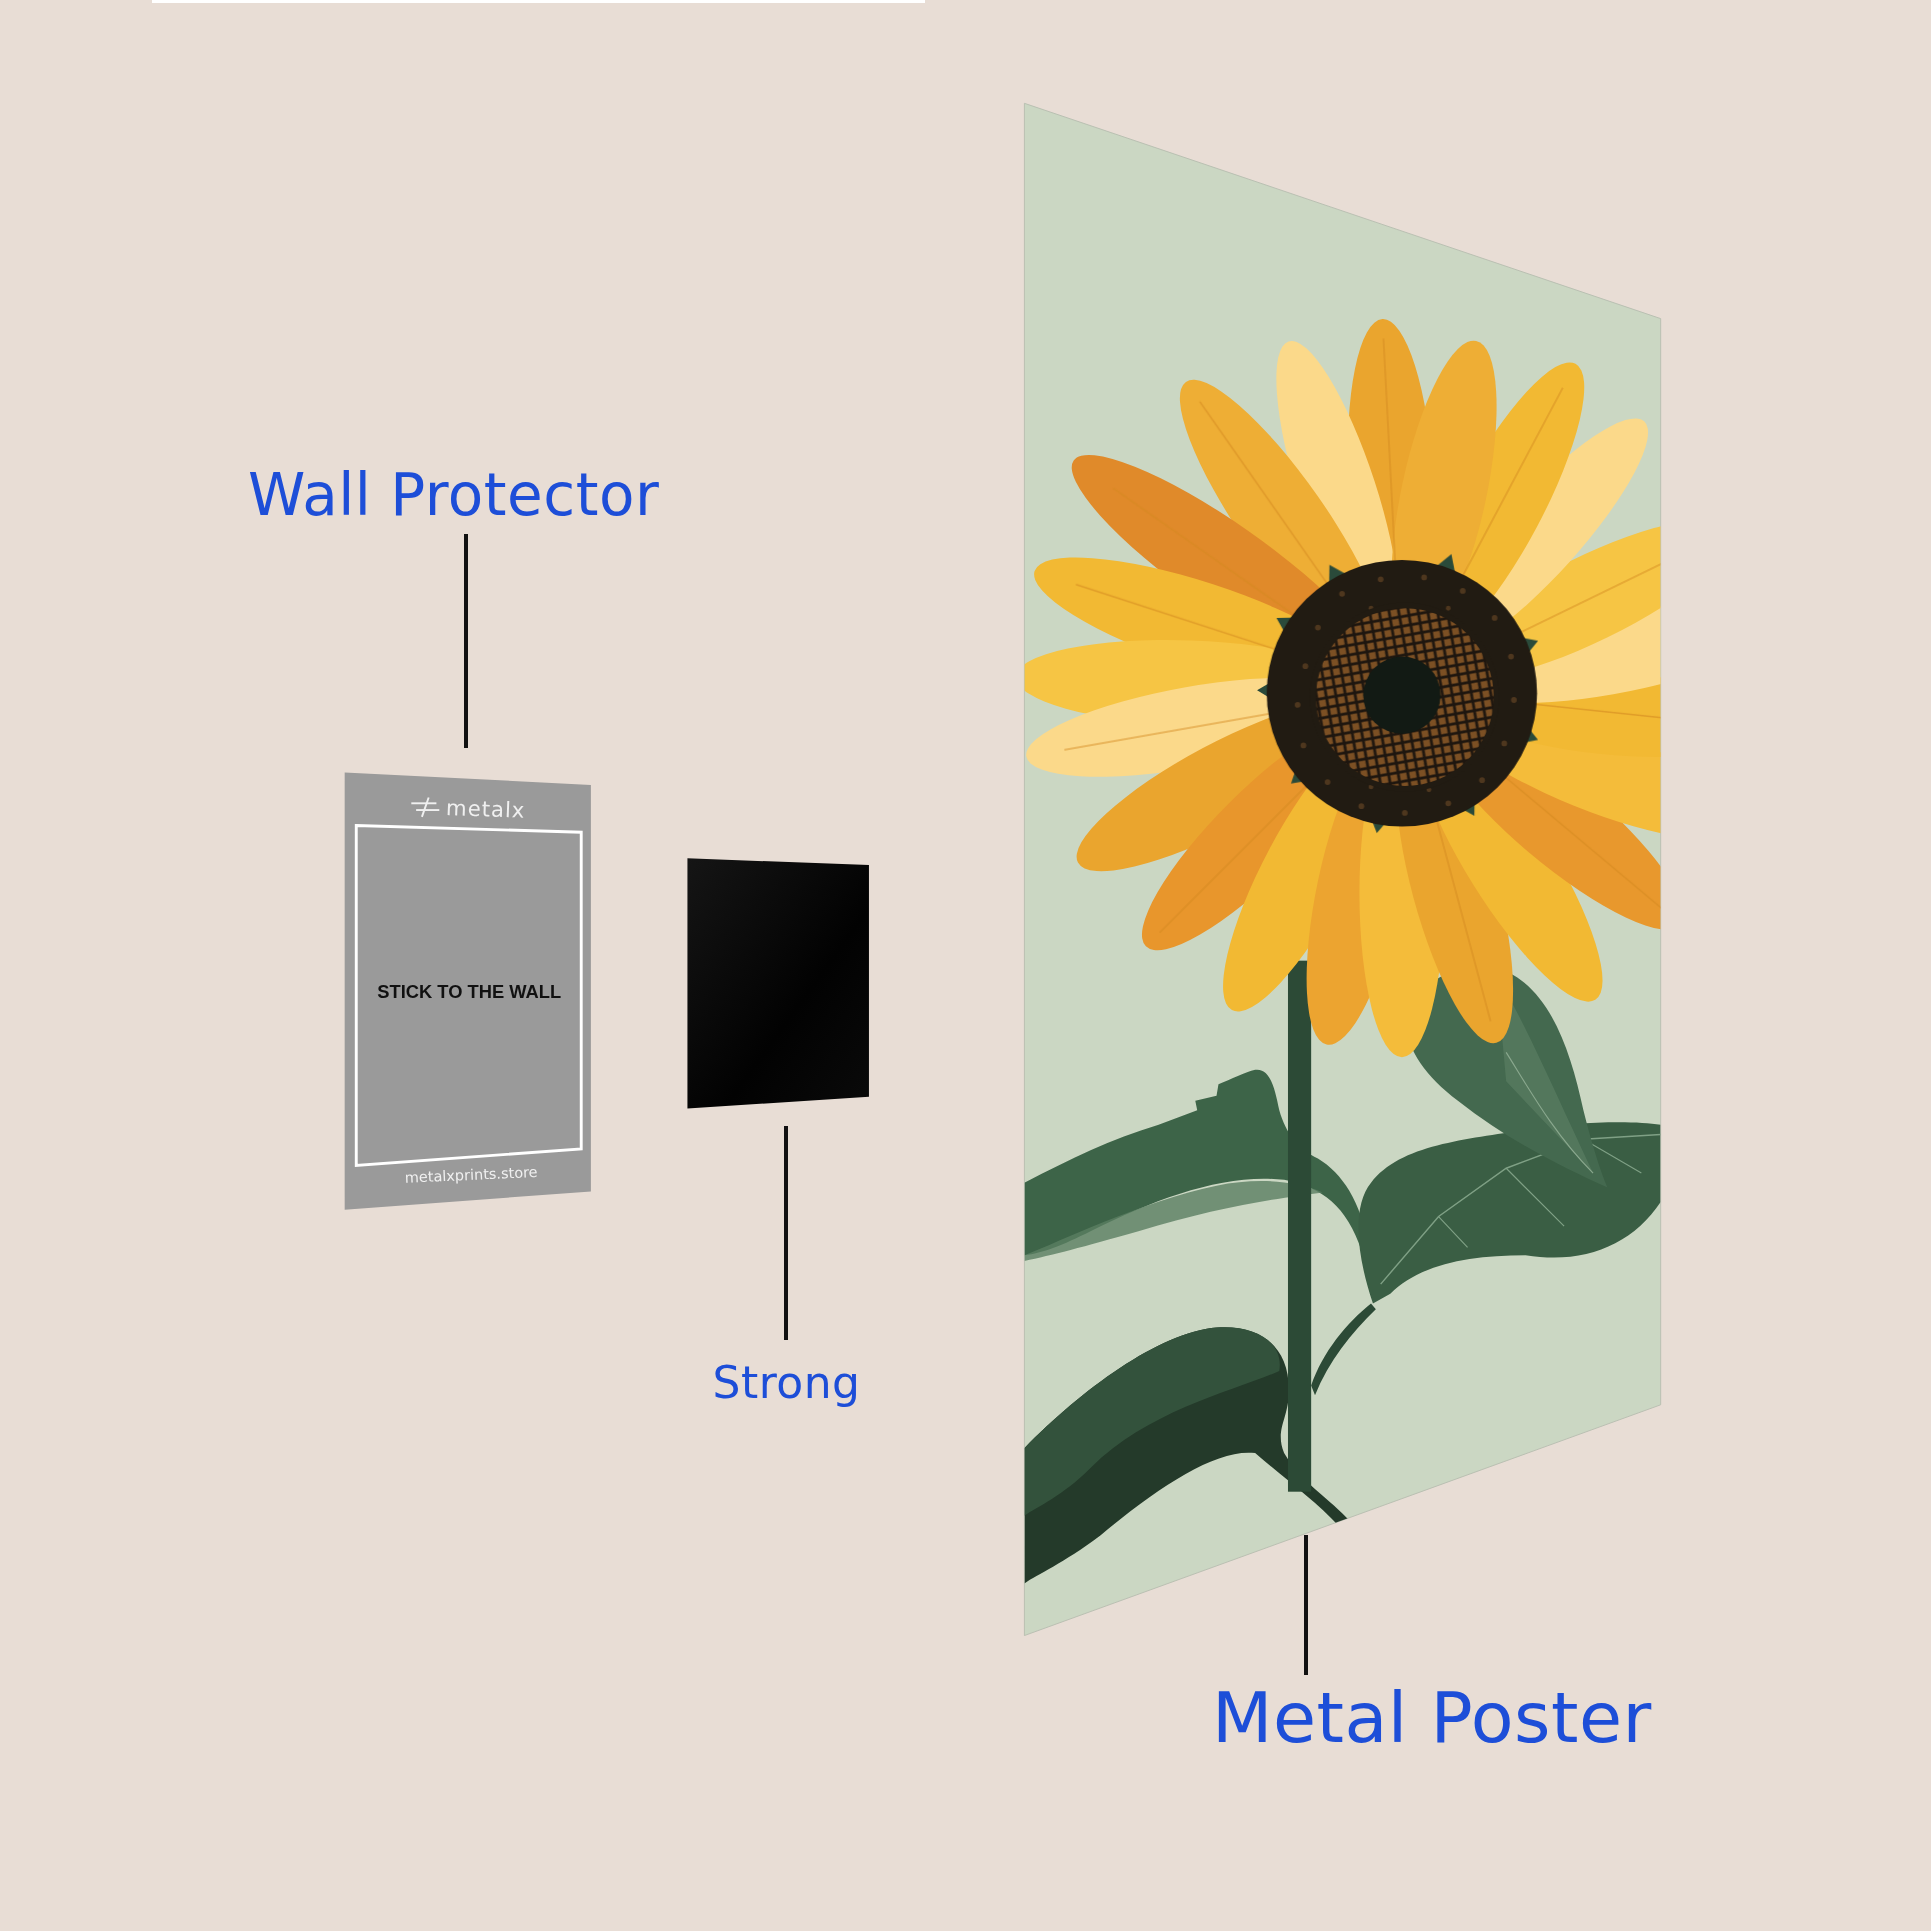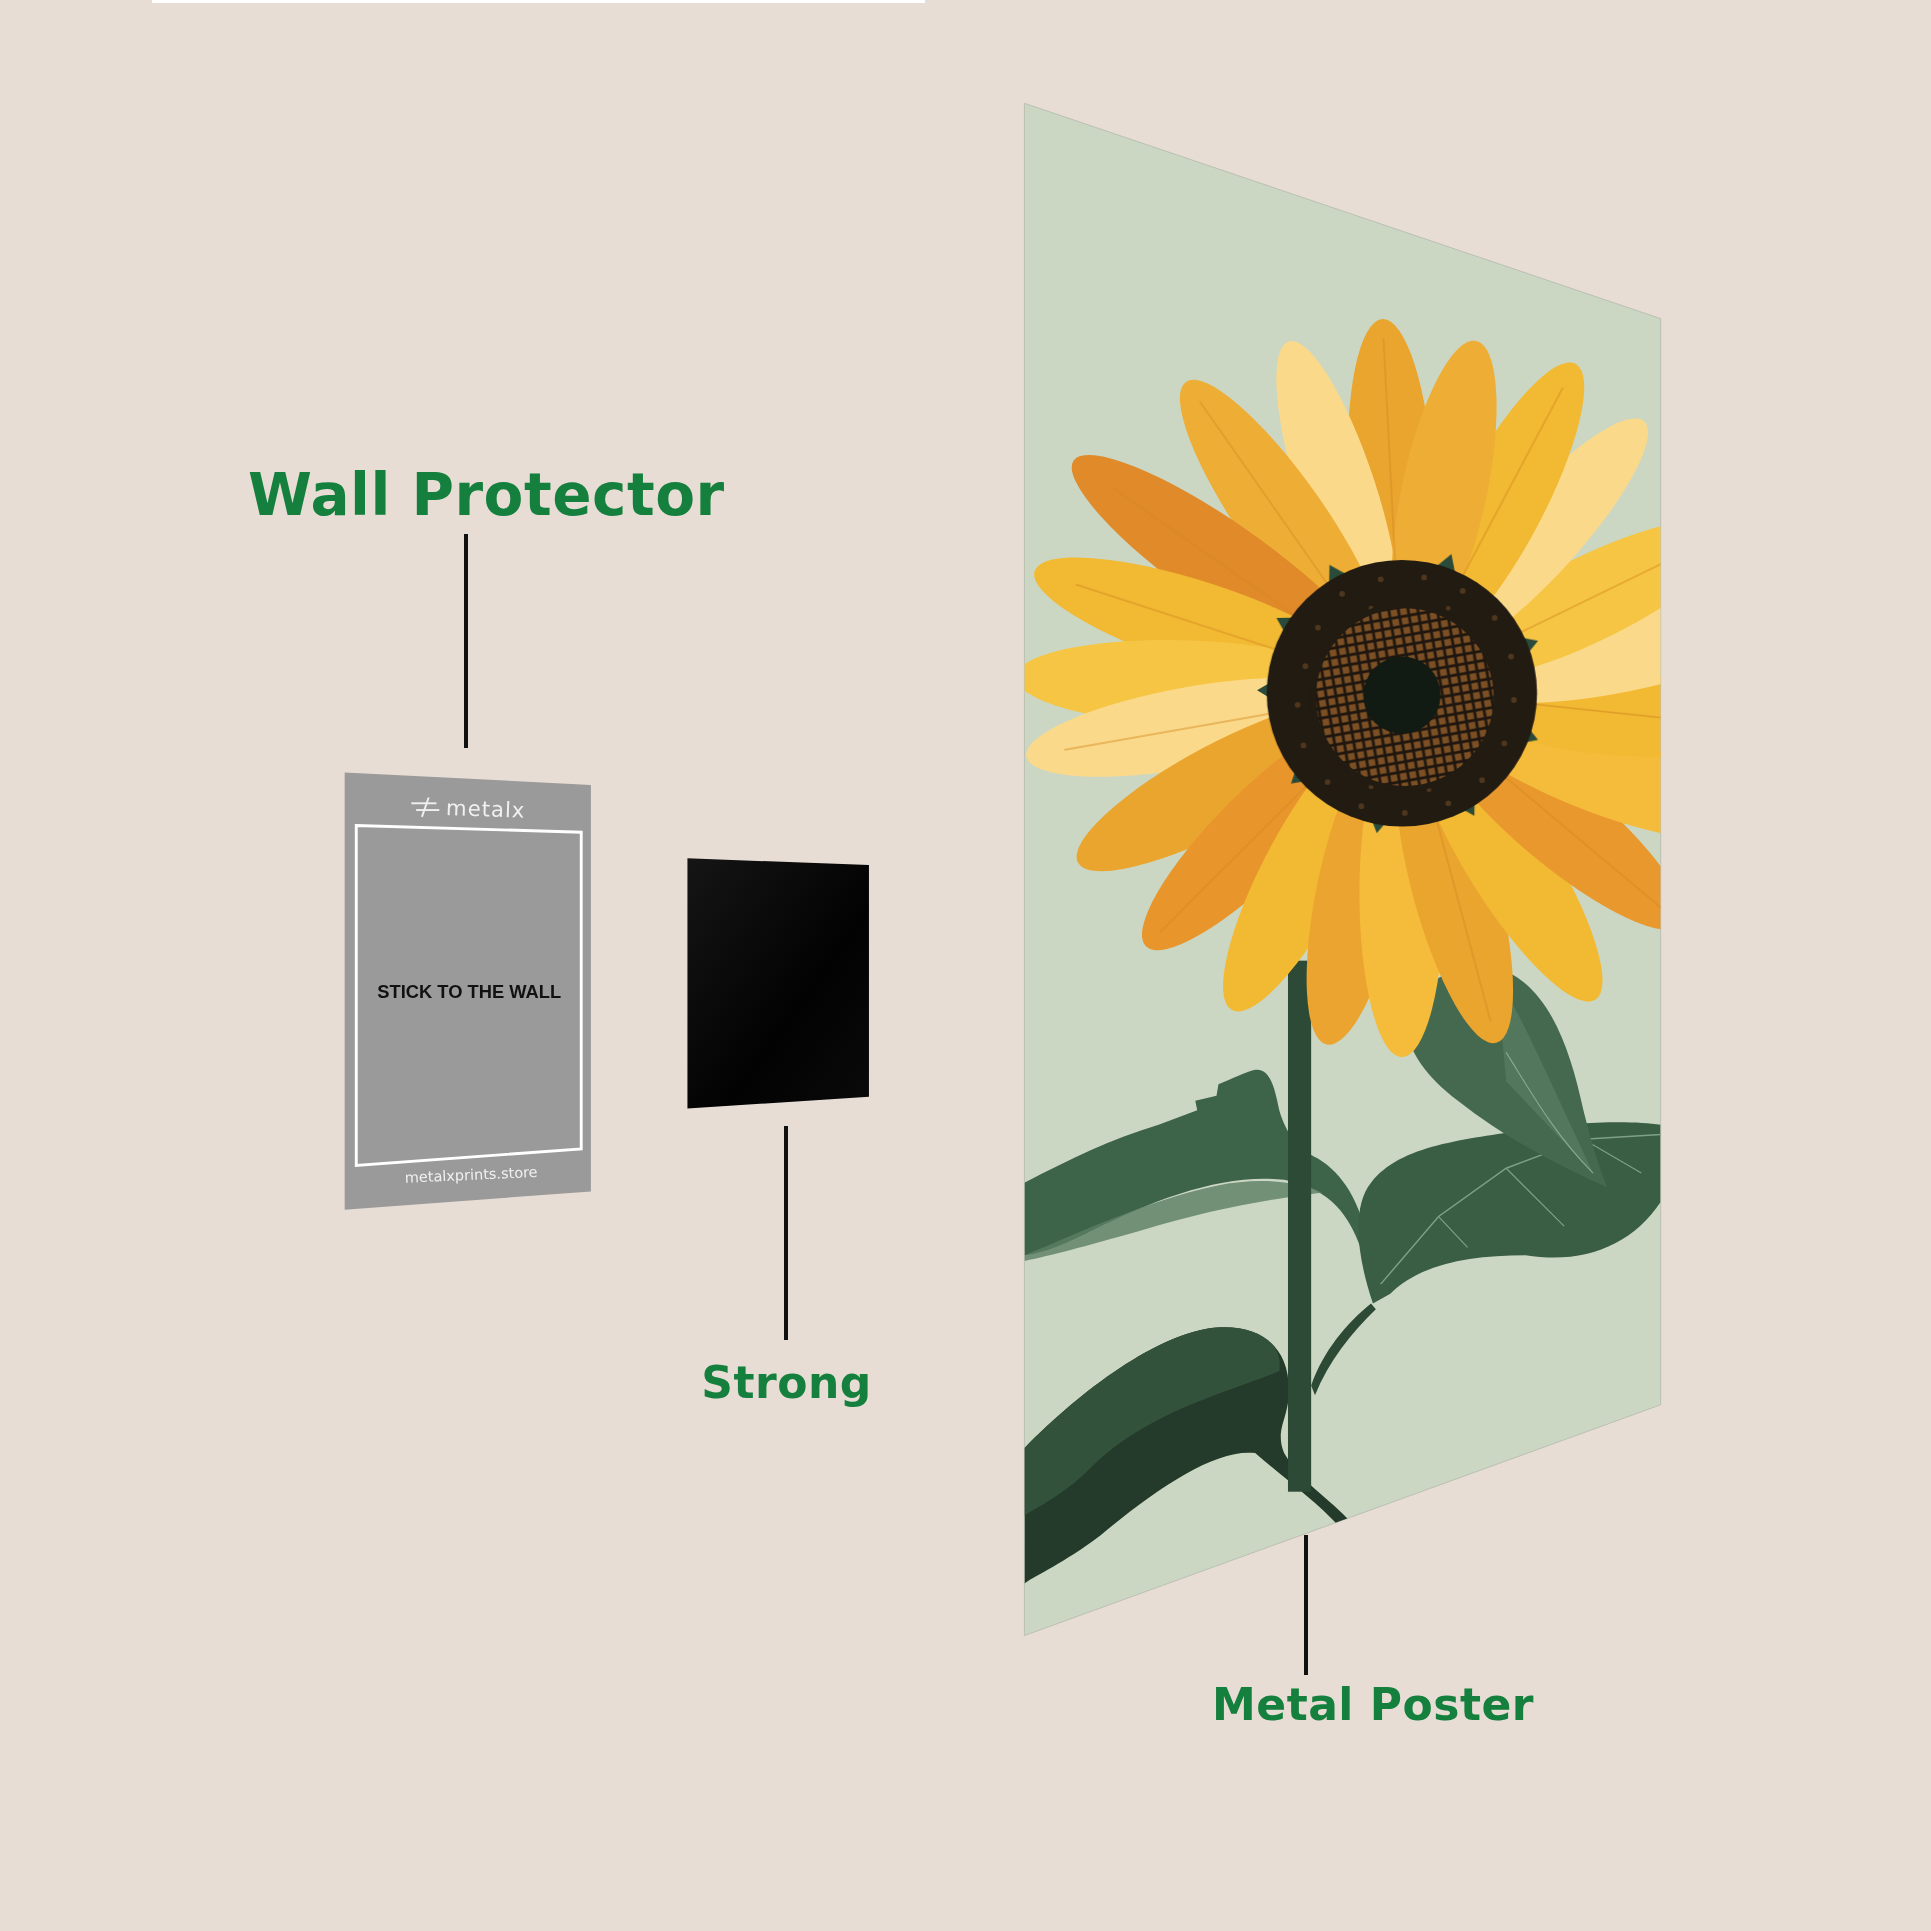--- a/index.html
+++ b/index.html
@@ -8,27 +8,27 @@
       background: #e8ddd5;
       position: relative;
       font-family: "DejaVu Sans", "Liberation Sans", sans-serif;
     }
     .top-strip {
       position: absolute; left: 152px; top: 0; width: 773px; height: 2.9px;
       background: #ffffff;
     }
     .scene { position: absolute; left: 0; top: 0; width: 1931px; height: 1931px; }
     .label {
-      position: absolute; color: #15803d; font-weight: 700;
+      position: absolute; color: #1d4ed8; font-weight: 400;
       letter-spacing: 0.5px; white-space: nowrap; line-height: 1;
     }
     .label-wall { left: 248px; top: 466px; font-size: 58px; }
     .label-magnet { left: 666px; top: 1345px; font-size: 44px; text-align: center; width: 241px; line-height: 75px; }
     .label-magnet span { display: block; }
-    .label-poster { left: 1212px; top: 1683px; font-size: 44px; }
+    .label-poster { left: 1212px; top: 1683px; font-size: 70px; }
     .leader { position: absolute; width: 3.9px; background: #111; }
     .leader-wall { left: 464px; top: 534px; height: 214px; }
     .leader-magnet { left: 784px; top: 1126px; height: 214px; }
     .leader-poster { left: 1304px; top: 1535px; height: 140px; }
   </style>
 </head>
 <body>
 
 <div class="top-strip"></div>
 

